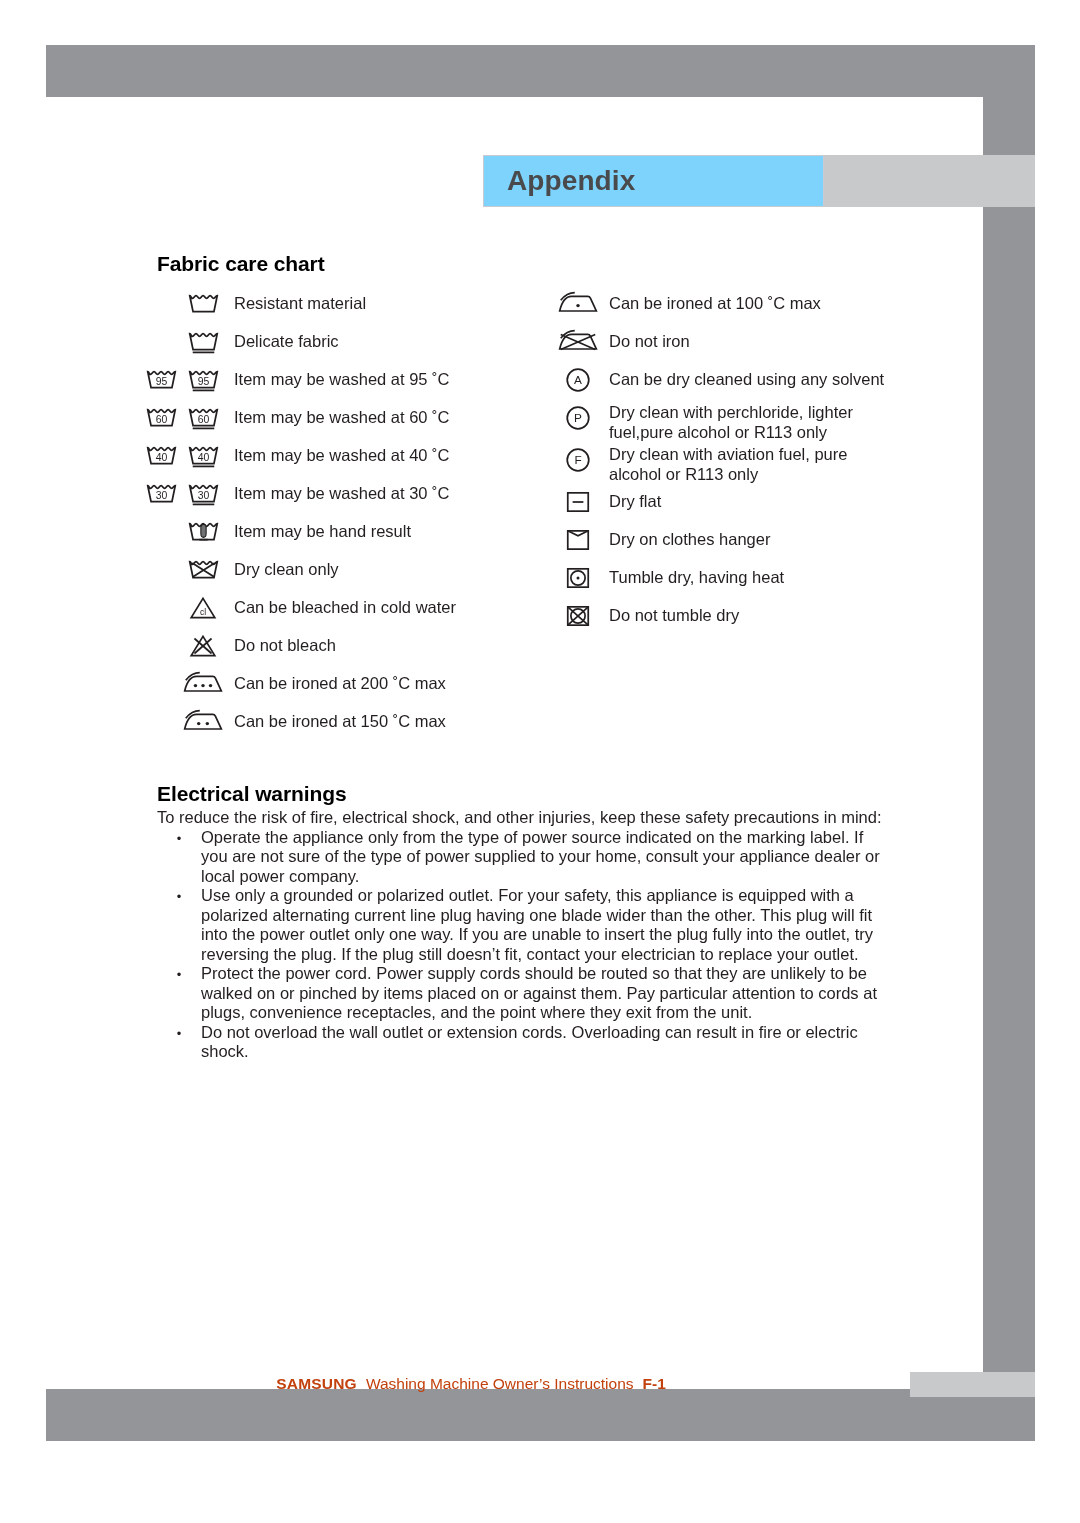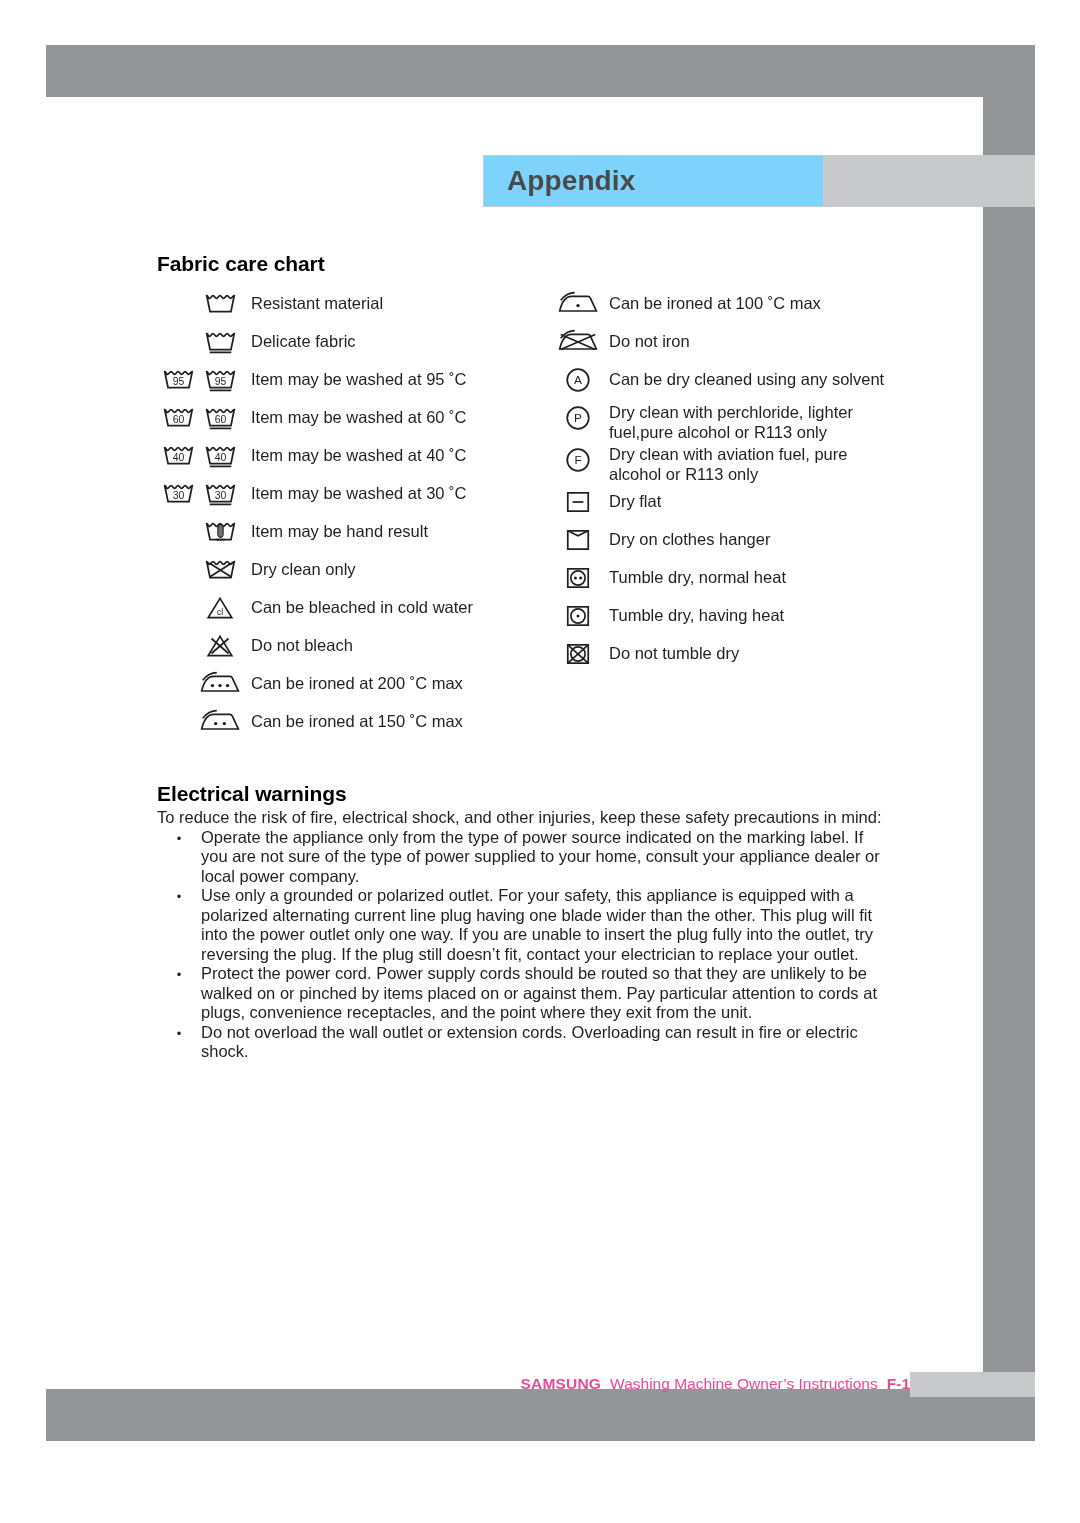--- a/index.html
+++ b/index.html
@@ -25,21 +25,21 @@
   .tab-title{position:absolute;left:23px;top:9px;font-size:28px;font-weight:bold;
              color:#4a4a4d;letter-spacing:0.1px;}
 
   
   .h-section{position:absolute;font-size:21px;font-weight:bold;color:#000000;letter-spacing:-0.1px;}
   #fabric-heading{left:157px;top:252px;}
   #electrical-heading{left:157px;top:782px;}
 
   
   .care-col{position:absolute;}
-  #care-col-left{left:157px;top:286px;width:400px;}
+  #care-col-left{left:140px;top:286px;width:400px;}
   #care-col-right{left:557px;top:286px;width:380px;}
 
   .care-row{position:relative;display:flex;align-items:flex-start;min-height:38px;}
   .icon-cells{display:flex;align-items:flex-start;justify-content:flex-end;flex:0 0 auto;}
   .cell{width:42px;height:36px;display:flex;align-items:center;justify-content:center;}
   .care-label{font-size:16.5px;line-height:19.5px;color:#231f20;padding-top:8px;padding-left:10px;}
   .care-label.two-line{padding-top:3px;}
 
   svg{display:block;overflow:visible;}
   .st{fill:none;stroke:#231f20;stroke-width:1.6;stroke-linejoin:miter;stroke-linecap:butt;}
@@ -50,22 +50,22 @@
 
   
   #electrical-body{position:absolute;left:157px;top:808px;width:730px;}
   .intro{font-size:16.5px;line-height:19.5px;color:#231f20;}
   .bullets{margin:0;padding:0;list-style:none;}
   .bullet-item{display:flex;font-size:16.5px;line-height:19.5px;color:#231f20;}
   .bullet-dot{flex:0 0 44px;text-align:center;padding-top:1px;font-size:13px;}
   .bullet-text{flex:1 1 auto;}
 
   
-  .footer{position:absolute;left:0;top:1375px;width:983px;text-align:right;padding-right:73px;
-          box-sizing:border-box;font-size:15.5px;color:#ec4899;}
+  .footer{position:absolute;left:16px;top:1375px;width:983px;text-align:center;padding-right:73px;
+          box-sizing:border-box;font-size:15.5px;color:#c2410c;}
   .footer .brand{font-weight:bold;letter-spacing:0.2px;}
   .footer .mid{padding:0 9px;}
   .footer .pg{font-weight:bold;}
   .footer-bar{position:absolute;left:910px;top:1372px;width:125px;height:25px;background:#c7c9cb;}
 </style>
 </head>
 <body>
 
 <div class="frame-top"></div>
 <div class="frame-right"></div>
@@ -329,33 +329,20 @@
     <div class="care-row">
       <div class="icon-cells">
         <div class="cell">
           <svg width="28" height="28" viewBox="0 0 26 26">
             <path d="M3.5 4.5 L22.5 4.5 L22.5 21.5 L3.5 21.5 Z" class="st"></path>
             <path d="M3.5 4.5 L13 9 L22.5 4.5" class="st"></path>
           </svg>
         </div>
       </div>
       <div class="care-label">Dry on clothes hanger</div>
-    </div>
-    <div class="care-row">
-      <div class="icon-cells">
-        <div class="cell">
-          <svg width="28" height="28" viewBox="0 0 26 26">
-            <rect x="3.5" y="4.5" width="19" height="17" class="st"></rect>
-            <circle cx="13" cy="13" r="6.6" class="st"></circle>
-            <circle cx="10.6" cy="13" r="1.4" class="st-fill"></circle>
-            <circle cx="15.4" cy="13" r="1.4" class="st-fill"></circle>
-          </svg>
-        </div>
-      </div>
-      <div class="care-label">Tumble dry, normal heat</div>
     </div>
     <div class="care-row">
       <div class="icon-cells">
         <div class="cell">
           <svg width="28" height="28" viewBox="0 0 26 26">
             <rect x="3.5" y="4.5" width="19" height="17" class="st"></rect>
             <circle cx="13" cy="13" r="6.6" class="st"></circle>
             <circle cx="13" cy="13" r="1.4" class="st-fill"></circle>
           </svg>
         </div>

